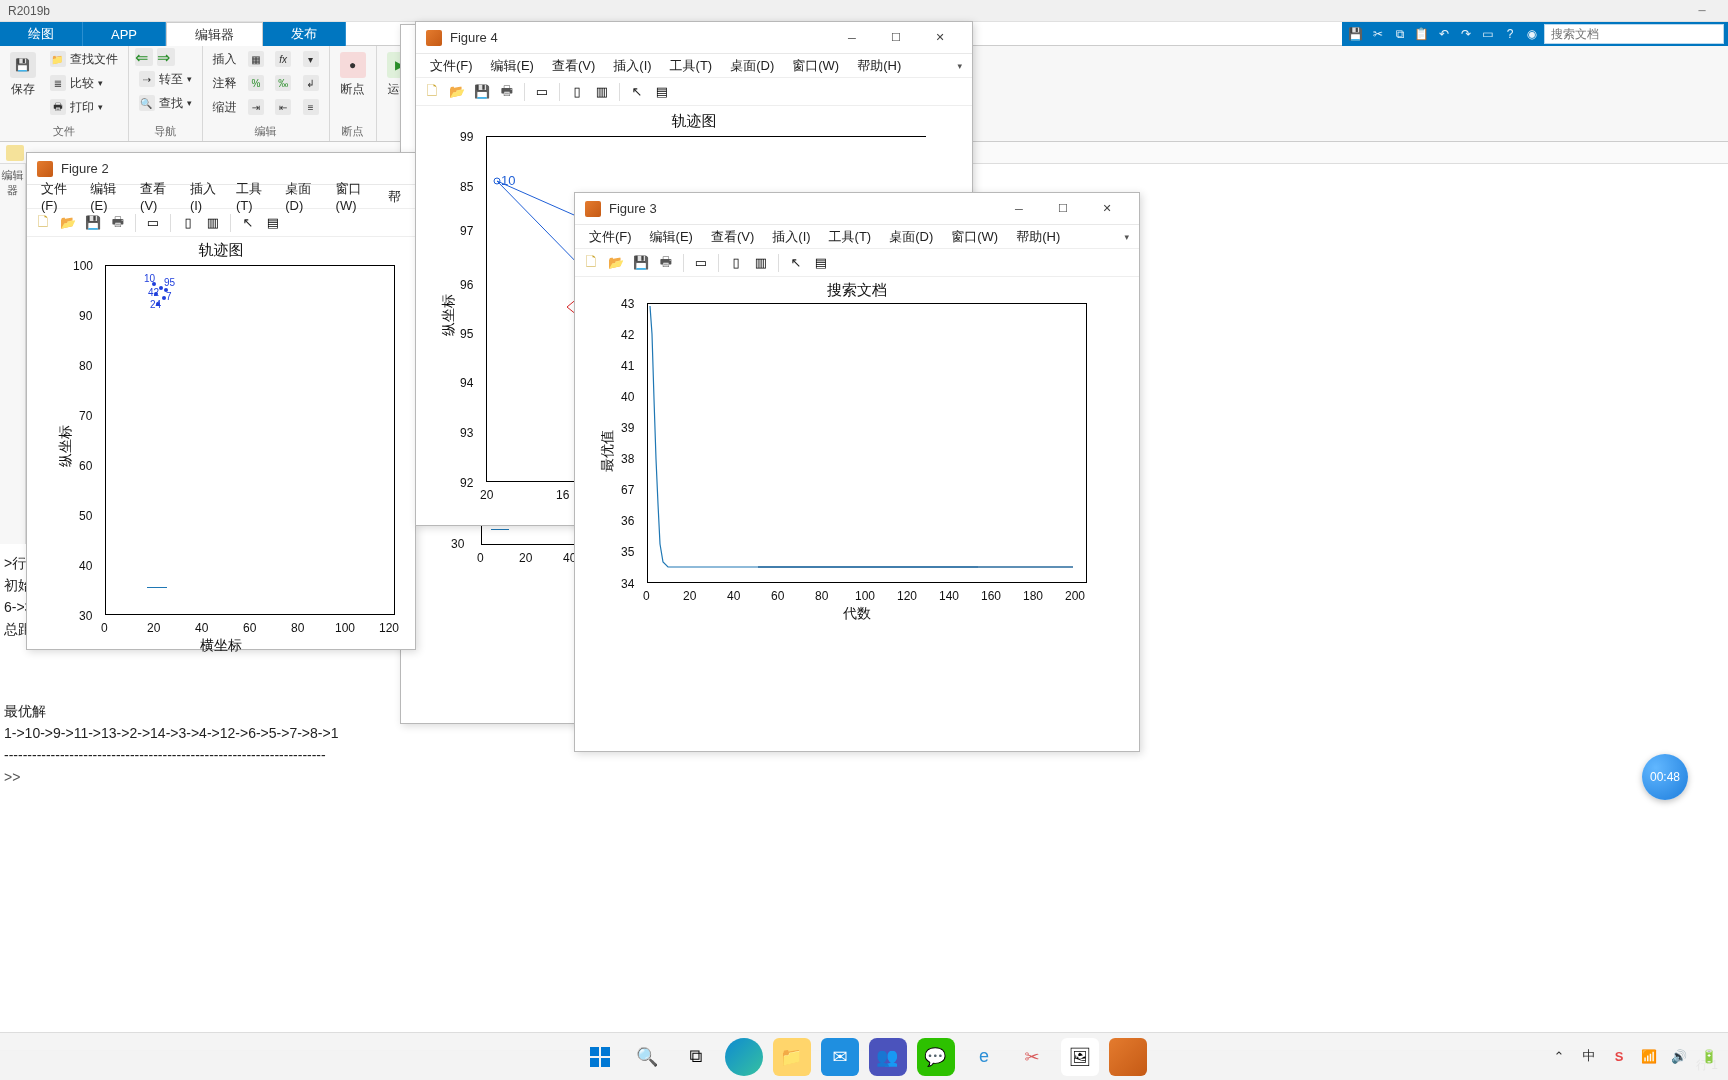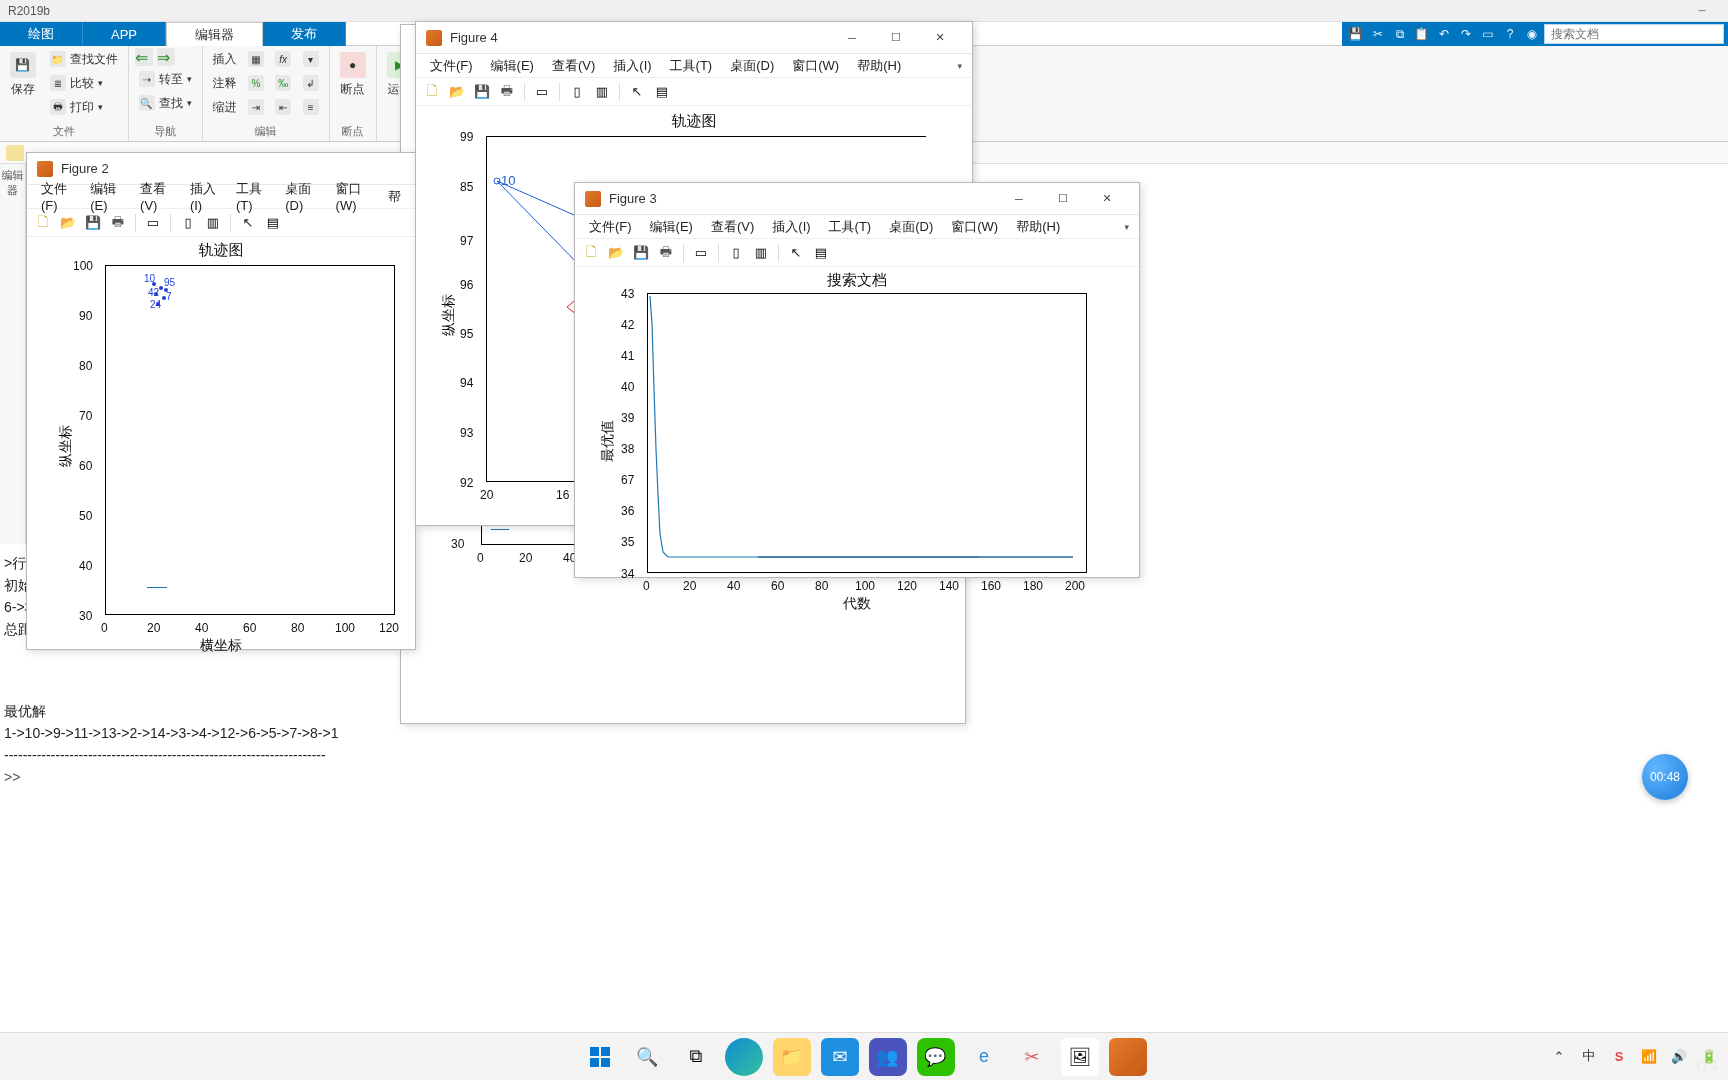--- a/index.html
+++ b/index.html
@@ -351,33 +351,33 @@
           <circle cx="10" cy="44" r="3" fill="none" stroke="#1f5fd6"></circle>
           <text x="14" y="48" font-size="13" fill="#1f5fd6">10</text>
           <line x1="10" y1="44" x2="155" y2="108" stroke="#1f5fd6" stroke-width="1"></line>
           <line x1="10" y1="44" x2="100" y2="136" stroke="#1f5fd6" stroke-width="1"></line>
           <line x1="80" y1="170" x2="155" y2="108" stroke="#d62728" stroke-width="1"></line>
           <line x1="80" y1="170" x2="130" y2="210" stroke="#d62728" stroke-width="1"></line>
         </svg>
       </div>
       <div class="tick" style="left:44px;top:24px">99</div>
       <div class="tick" style="left:44px;top:74px">85</div>
-      <div class="tick" style="left:44px;top:128px">97</div>
+      <div class="tick" style="left:44px;top:118px">97</div>
       <div class="tick" style="left:44px;top:172px">96</div>
       <div class="tick" style="left:44px;top:221px">95</div>
       <div class="tick" style="left:44px;top:270px">94</div>
       <div class="tick" style="left:44px;top:320px">93</div>
       <div class="tick" style="left:44px;top:370px">92</div>
       <div class="tick" style="left:64px;top:382px">20</div>
       <div class="tick" style="left:140px;top:382px">16</div>
       <div class="axes-ylabel" style="left:24px;top:230px">纵坐标</div>
     </div>
   </div>
 
-  <div class="figwin" style="left:574px;top:18px;width:566px;height:396px;">
+  <div class="figwin" style="left:574px;top:28px;width:566px;height:560px;">
     <div class="fig-titlebar">
       <div class="ml-icon"></div>
       <span>Figure 3</span>
       <div class="wincontrols">
         <div class="winbtn">─</div>
         <div class="winbtn">☐</div>
         <div class="winbtn">✕</div>
       </div>
     </div>
     <div class="fig-menubar">

